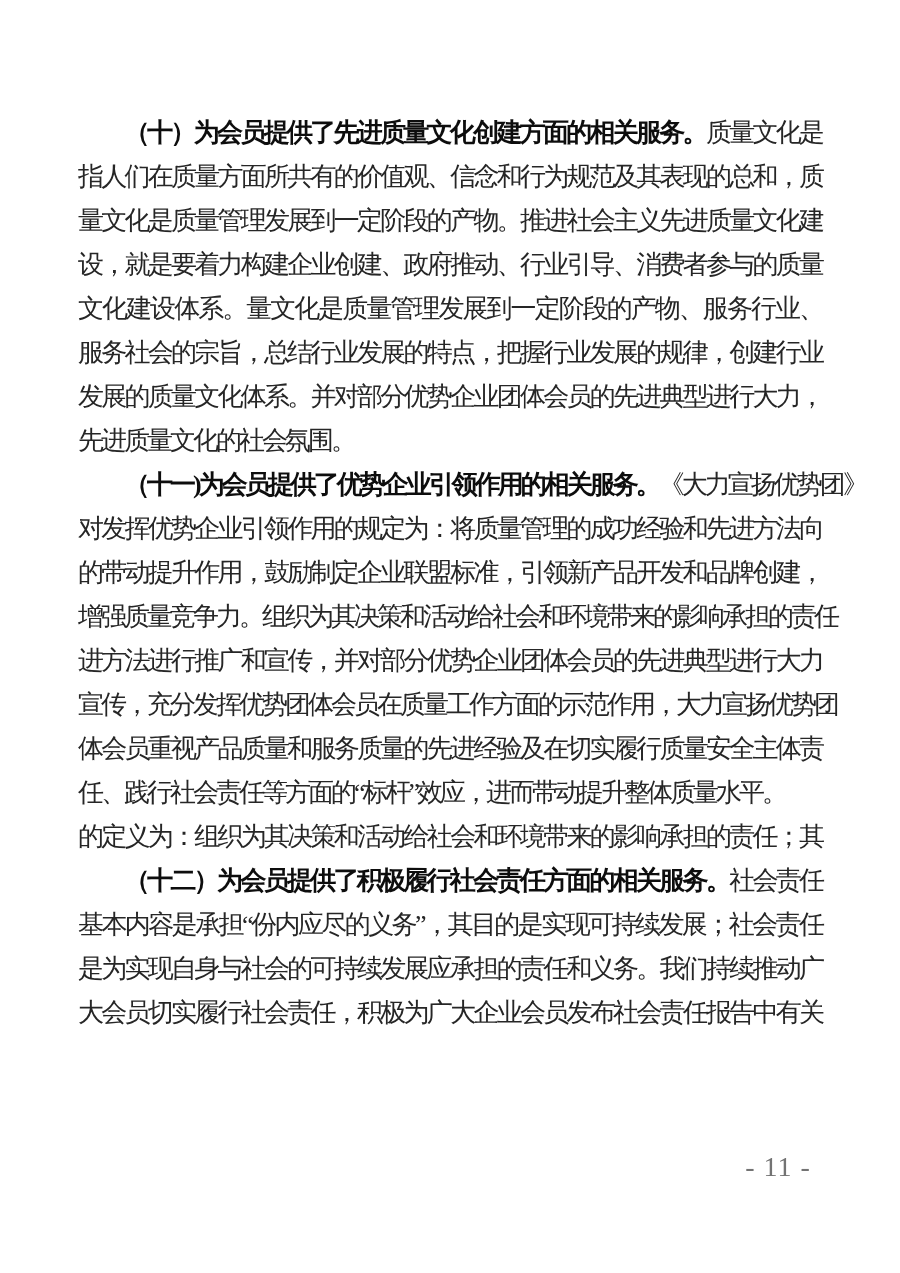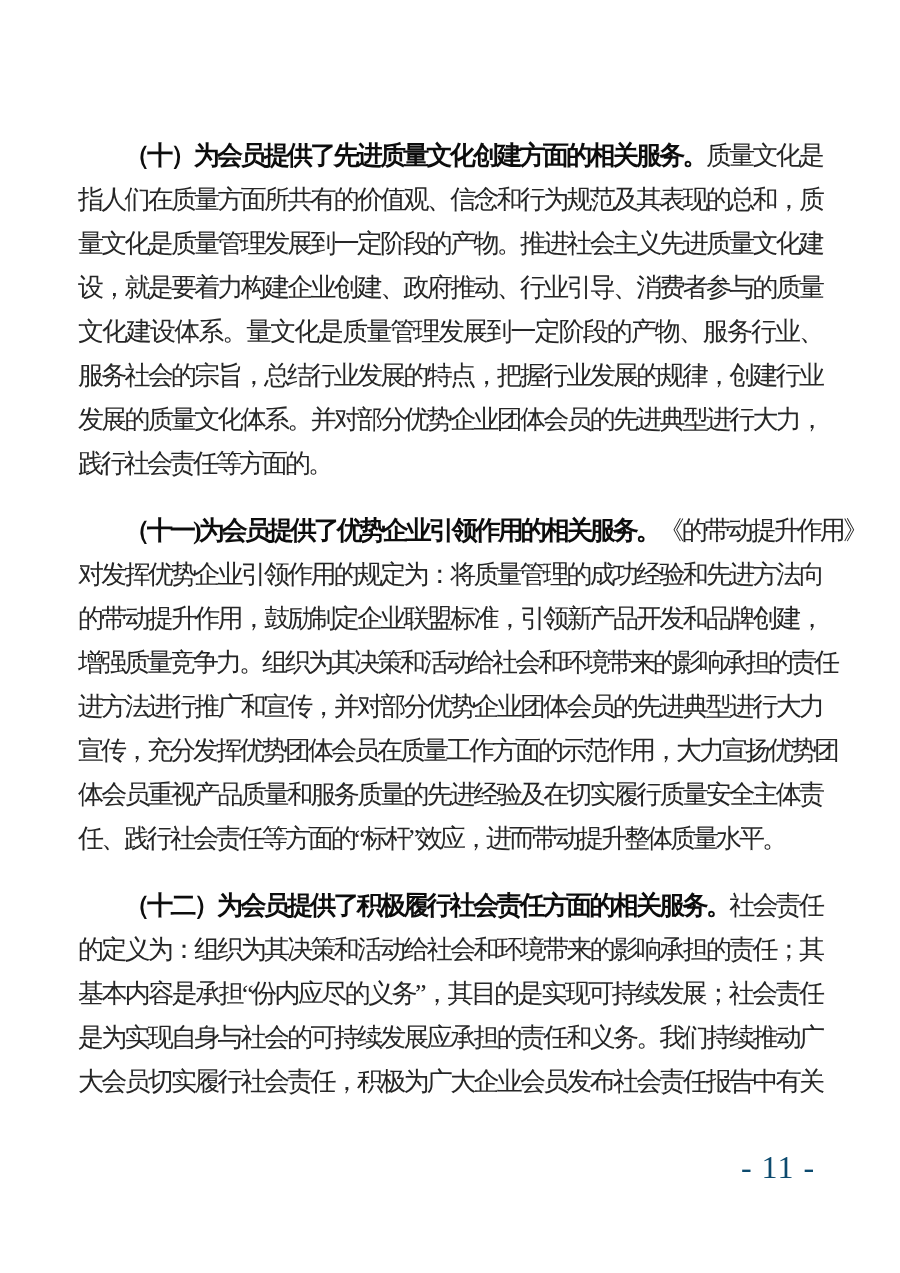--- a/index.html
+++ b/index.html
@@ -30,70 +30,69 @@
     line-height: 44px;
     font-size: 26px;
     letter-spacing: -3px;
     color: #262626;
     white-space: nowrap;
     text-align: justify;
     text-align-last: justify;
   }
   .line.indent {
     padding-left: 46px;
-    margin-top: 23px;
   }
   .line.end {
     text-align-last: left;
   }
   .hd {
     font-weight: 700;
     color: #0d0d0d;
   }
   .page-number {
     position: absolute;
     left: 732px;
     top: 1150px;
     width: 92px;
     height: 34px;
     line-height: 34px;
-    font-size: 32px;
+    font-size: 28px;
     letter-spacing: 1px;
-    color: #0c4a6e;
+    color: #737373;
     text-align: center;
     font-family: "Liberation Serif", "DejaVu Serif", serif;
   }
 </style>
 </head>
 <body>
 
 <div class="page">
   <div class="text-block" id="textBlock">
       <div class="para">
         <div class="line indent"><span class="hd">（十）为会员提供了先进质量文化创建方面的相关服务。</span><span>质量文化是</span></div>
         <div class="line"><span>指人们在质量方面所共有的价值观、信念和行为规范及其表现的总和，质</span></div>
         <div class="line"><span>量文化是质量管理发展到一定阶段的产物。推进社会主义先进质量文化建</span></div>
         <div class="line"><span>设，就是要着力构建企业创建、政府推动、行业引导、消费者参与的质量</span></div>
         <div class="line"><span>文化建设体系。量文化是质量管理发展到一定阶段的产物、服务行业、</span></div>
         <div class="line"><span>服务社会的宗旨，总结行业发展的特点，把握行业发展的规律，创建行业</span></div>
         <div class="line"><span>发展的质量文化体系。并对部分优势企业团体会员的先进典型进行大力，</span></div>
-        <div class="line end"><span>践行社会责任等方面的。</span></div>
+        <div class="line end"><span>先进质量文化的社会氛围。</span></div>
       </div>
       <div class="para">
-        <div class="line indent"><span class="hd">（十一)为会员提供了优势企业引领作用的相关服务。</span><span>《的带动提升作用》</span></div>
+        <div class="line indent"><span class="hd">（十一)为会员提供了优势企业引领作用的相关服务。</span><span>《大力宣扬优势团》</span></div>
         <div class="line"><span>对发挥优势企业引领作用的规定为：将质量管理的成功经验和先进方法向</span></div>
         <div class="line"><span>的带动提升作用，鼓励制定企业联盟标准，引领新产品开发和品牌创建，</span></div>
         <div class="line"><span>增强质量竞争力。组织为其决策和活动给社会和环境带来的影响承担的责任</span></div>
         <div class="line"><span>进方法进行推广和宣传，并对部分优势企业团体会员的先进典型进行大力</span></div>
         <div class="line"><span>宣传，充分发挥优势团体会员在质量工作方面的示范作用，大力宣扬优势团</span></div>
         <div class="line"><span>体会员重视产品质量和服务质量的先进经验及在切实履行质量安全主体责</span></div>
         <div class="line end"><span>任、践行社会责任等方面的“标杆”效应，进而带动提升整体质量水平。</span></div>
       </div>
       <div class="para">
+        <div class="line"><span>的定义为：组织为其决策和活动给社会和环境带来的影响承担的责任；其</span></div>
         <div class="line indent"><span class="hd">（十二）为会员提供了积极履行社会责任方面的相关服务。</span><span>社会责任</span></div>
-        <div class="line"><span>的定义为：组织为其决策和活动给社会和环境带来的影响承担的责任；其</span></div>
         <div class="line"><span>基本内容是承担“份内应尽的义务”，其目的是实现可持续发展；社会责任</span></div>
         <div class="line"><span>是为实现自身与社会的可持续发展应承担的责任和义务。我们持续推动广</span></div>
         <div class="line"><span>大会员切实履行社会责任，积极为广大企业会员发布社会责任报告中有关</span></div>
       </div>
     </div>
   <div class="page-number">- 11 -</div>
 </div>
 
 </body></html>

